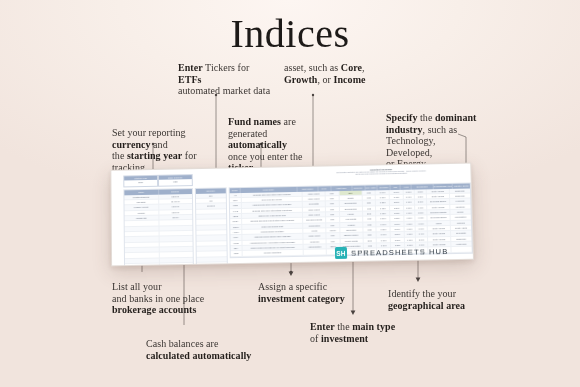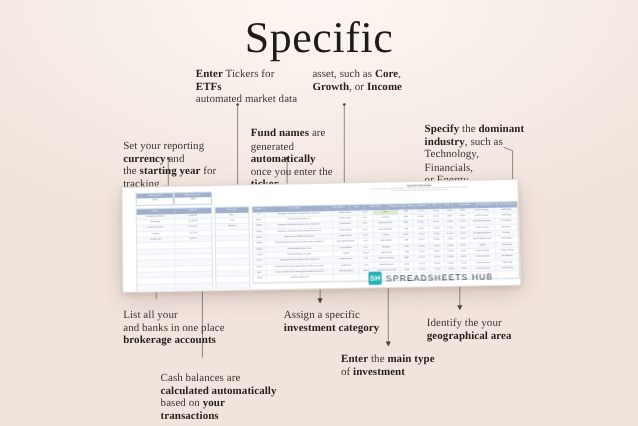--- a/index.html
+++ b/index.html
@@ -90,21 +90,21 @@
     font-weight:700;display:flex;align-items:center;justify-content:center;
     letter-spacing:.2px;}
   #logo .lname{font-family:"Liberation Sans",sans-serif;font-size:7.6px;
     letter-spacing:1.1px;color:#2f3a44;font-weight:400;}
 </style>
 </head>
 <body>
 
 <div class="stage">
 
-  <div id="page-title">Specific</div>
+  <div id="page-title">Indices</div>
 
   <svg class="leaders">
 
     <line x1="216" y1="95" x2="216" y2="196"></line>
     <circle class="cap" cx="216" cy="95" r="1.2"></circle>
 
     <line x1="313" y1="95" x2="313" y2="196"></line>
     <circle class="cap" cx="313" cy="95" r="1.2"></circle>
 
     <line x1="153" y1="144" x2="153" y2="178"></line>
@@ -147,21 +147,21 @@
       <div><span>the </span><b>starting year</b><span> for tracking</span></div>
     </div>
   <div class="callout" style="left:228px;top:116px;width:94px;">
       <div><b>Fund names</b><span> are</span></div>
       <div><span>generated </span><b>automatically</b></div>
       <div><span>once you enter the </span><b>ticker</b></div>
     </div>
   <div class="callout" style="left:386px;top:112px;width:92px;">
       <div><b>Specify</b><span> the </span><b>dominant</b></div>
       <div><b>industry</b><span>, such as</span></div>
-      <div><span>Technology, Financials,</span></div>
+      <div><span>Technology, Developed,</span></div>
       <div><span>or Energy</span></div>
     </div>
   <div class="callout" style="left:112px;top:281px;width:95px;">
       <div><span>List all your</span></div>
       <div><span>and banks in one place</span></div>
       <div><b>brokerage accounts</b></div>
     </div>
   <div class="callout" style="left:258px;top:281px;width:95px;">
       <div><span>Assign a specific</span></div>
       <div><b>investment category</b></div>
@@ -170,21 +170,20 @@
       <div><span>Identify the your</span></div>
       <div><b>geographical area</b></div>
     </div>
   <div class="callout" style="left:310px;top:321px;width:95px;">
       <div><b>Enter</b><span> the </span><b>main type</b></div>
       <div><span>of </span><b>investment</b></div>
     </div>
   <div class="callout" style="left:146px;top:338px;width:110px;">
       <div><span>Cash balances are</span></div>
       <div><b>calculated automatically</b></div>
-      <div><span>based on </span><b>your transactions</b></div>
     </div>
 
   <div id="spreadsheet">
     <div class="sheet-inner">
 
       <div class="minibox" style="left:12px;top:5px;width:33px;height:9.5px;">
         <div class="mb-h"></div>
           <div class="mb-v"></div>
         <div class="mbtxt" style="top:0;">Starting Year</div>
         <div class="mbval" style="top:4.4px;">2024</div>

